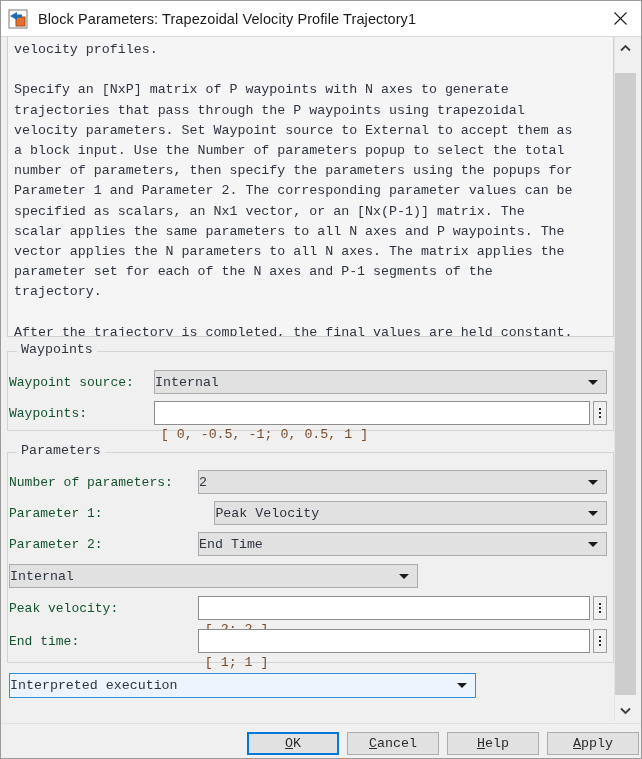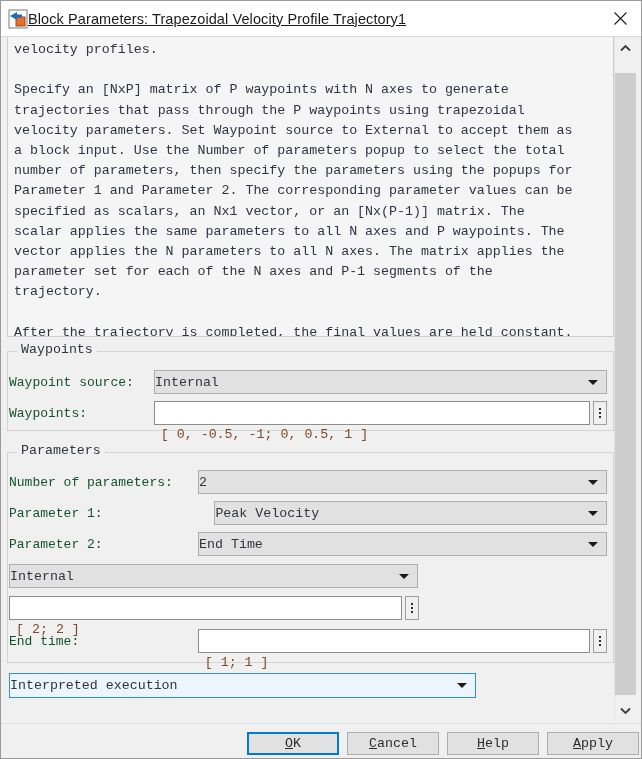--- a/index.html
+++ b/index.html
@@ -35,26 +35,26 @@
     display: flex;
     align-items: center;
   }
   #title-icon {
     width: 20px; height: 20px;
     margin-left: 7px;
     position: relative;
     flex: 0 0 auto;
   }
   #title-text {
+    margin-left: 10px;
     font-family: "Liberation Sans", "DejaVu Sans", sans-serif;
     font-size: 14.5px;
     color: #1b1b1b;
     white-space: nowrap;
     letter-spacing: 0.1px;
-    text-decoration: underline;
   }
   #close-btn {
     position: absolute;
     right: 0; top: 0;
     width: 46px; height: 34px;
     display: flex;
     align-items: center;
     justify-content: center;
     cursor: default;
   }
@@ -366,20 +366,21 @@
   </div>
 
   <div class="row" style="left:8px; top:563px; width:598px;">
     <div class="combo" style="width:409px;">
       <span class="cval">Internal</span>
       <span class="arrow"></span>
     </div>
   </div>
 
   <div class="row" style="left:8px; top:595px; width:598px;">
+    <span class="lbl" style="width:189px;">Peak velocity:</span>
     <div class="edit" style="width:393px;">
       <span class="eval">[ 2; 2 ]</span>
     </div>
     <div class="dots" style="margin-left:3px;">
       <i></i>
       <i></i>
       <i></i>
     </div>
   </div>
 

